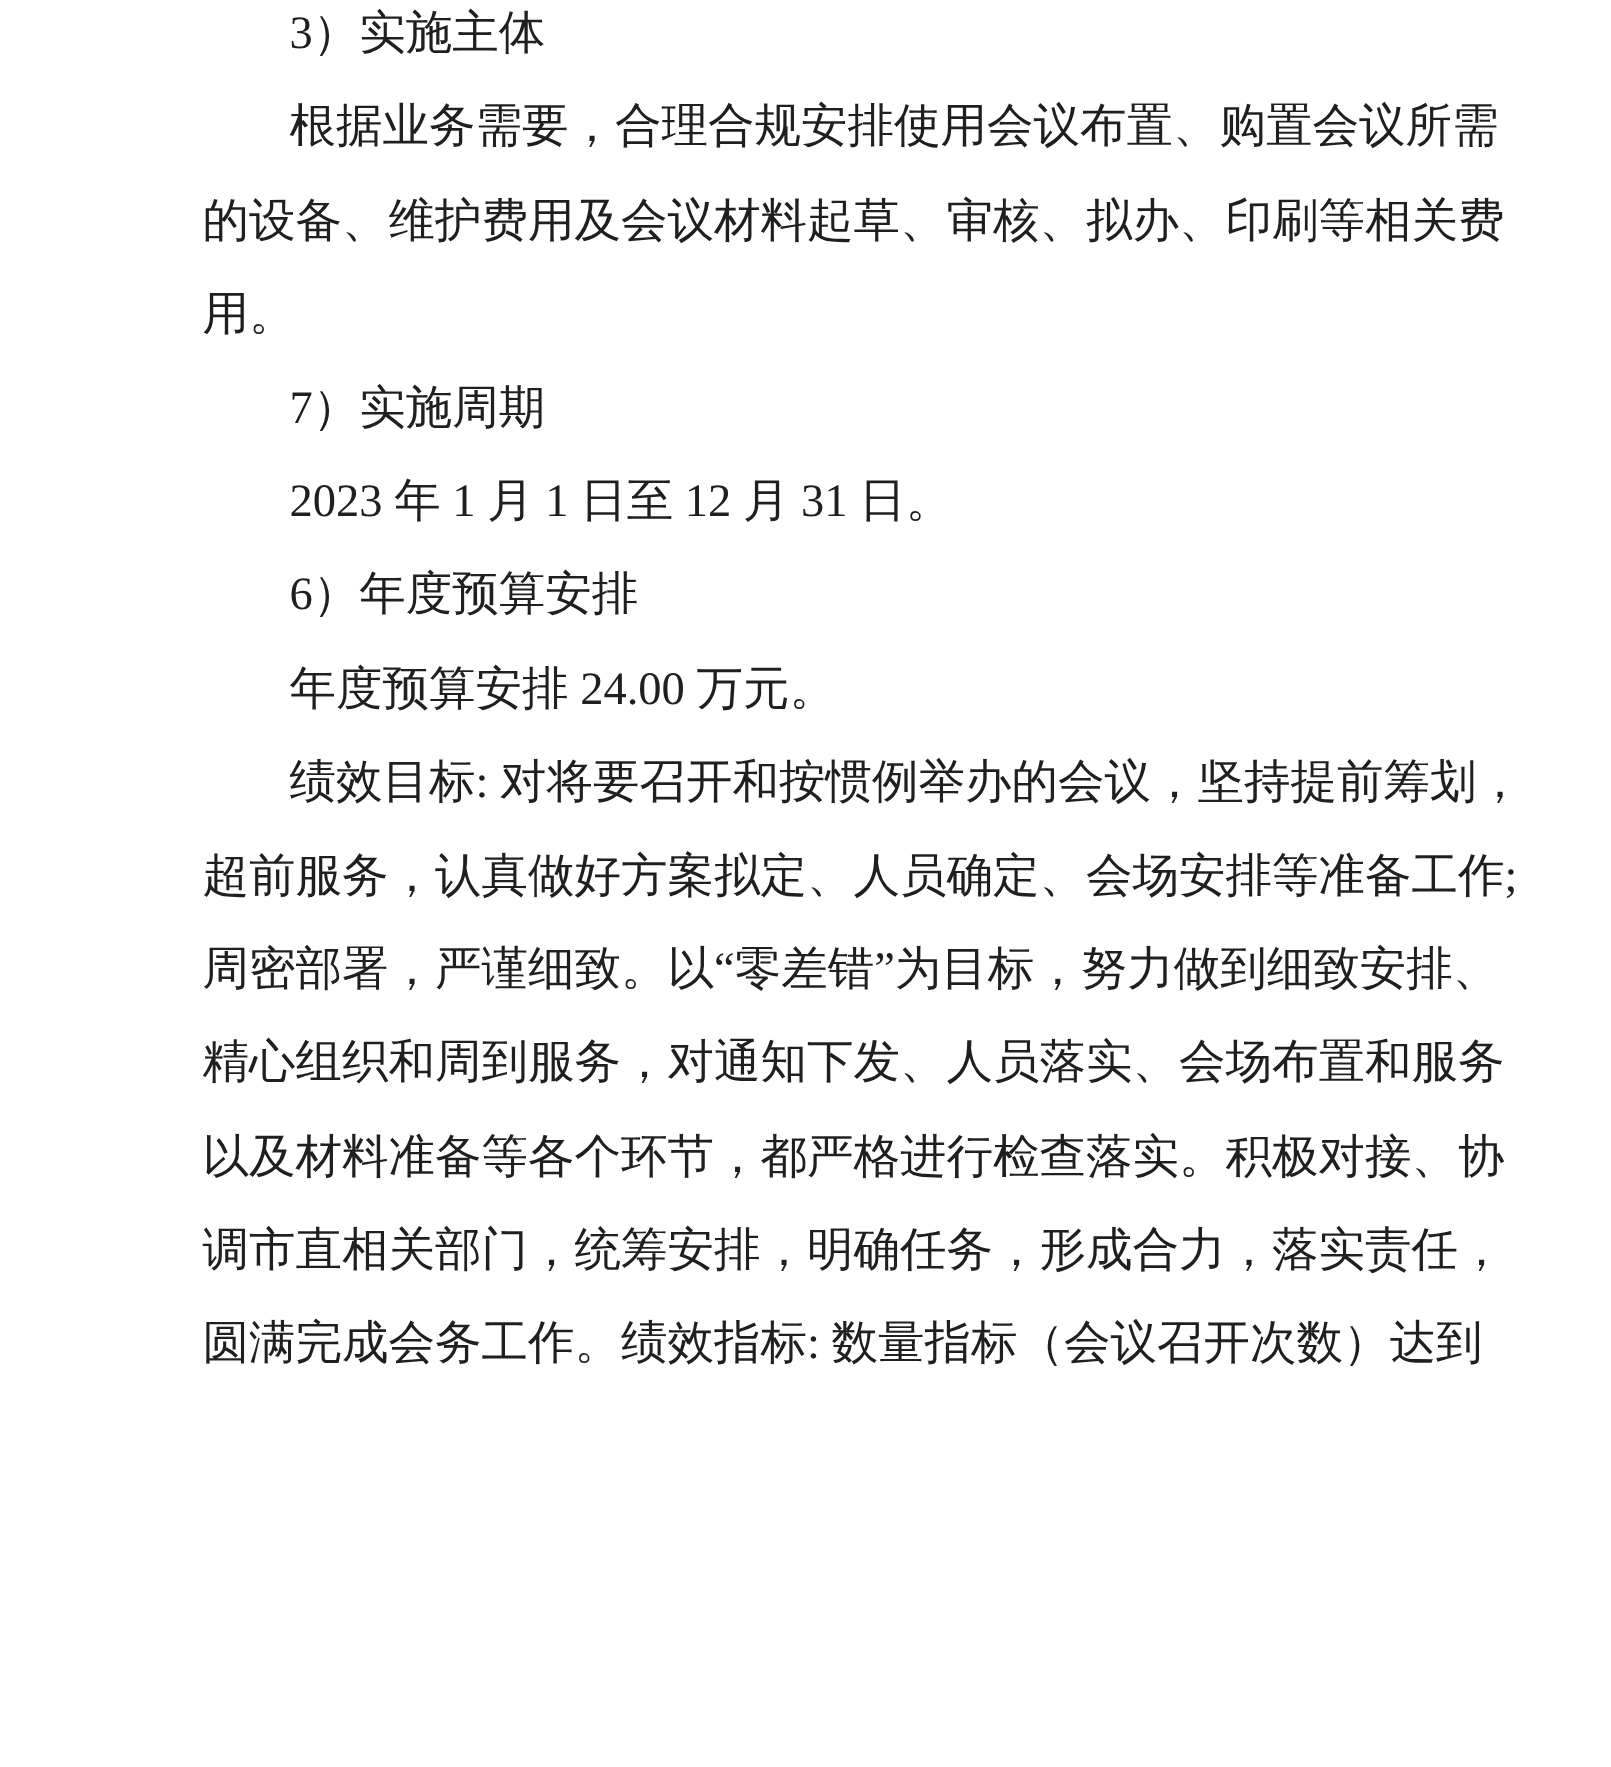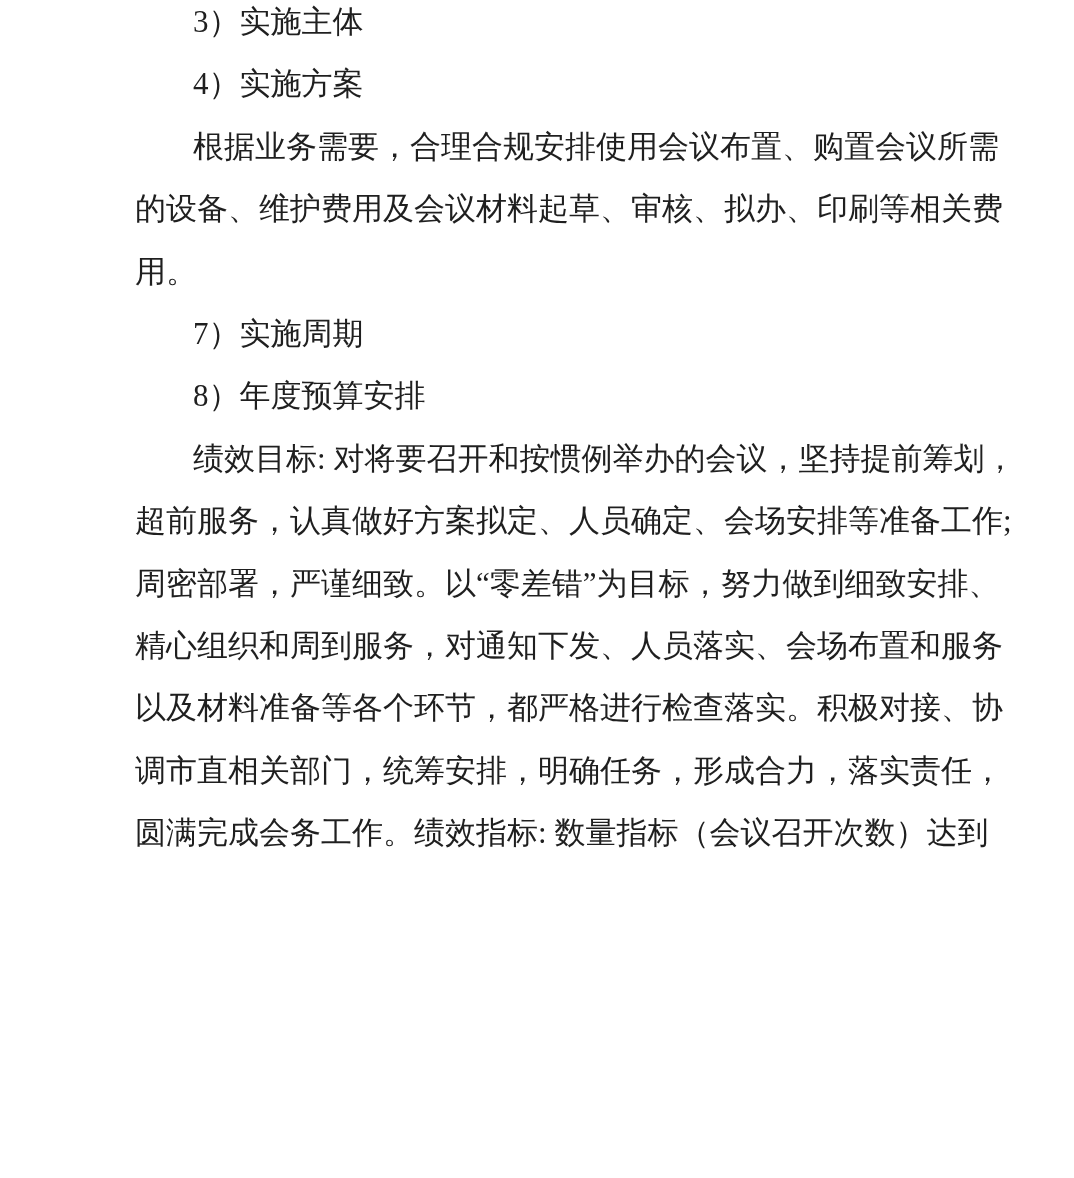--- a/index.html
+++ b/index.html
@@ -41,21 +41,20 @@
   .line.justify span {
     white-space: pre;
   }
 </style>
 </head>
 <body>
 
 <div class="page" style="background: rgb(255, 255, 255); color: rgb(31, 31, 31);">
   <div class="textblock">
     <div class="line indent">3）实施主体</div>
-    <div class="line indent">4）实施方案</div>
     <div class="line indent justify">
         <span>根</span>
         <span>据</span>
         <span>业</span>
         <span>务</span>
         <span>需</span>
         <span>要</span>
         <span>，</span>
         <span>合</span>
         <span>理</span>
@@ -102,21 +101,23 @@
         <span>、</span>
         <span>印</span>
         <span>刷</span>
         <span>等</span>
         <span>相</span>
         <span>关</span>
         <span>费</span>
       </div>
     <div class="line">用。</div>
     <div class="line indent">7）实施周期</div>
-    <div class="line indent">8）年度预算安排</div>
+    <div class="line indent">2023 年 1 月 1 日至 12 月 31 日。</div>
+    <div class="line indent">6）年度预算安排</div>
+    <div class="line indent">年度预算安排 24.00 万元。</div>
     <div class="line indent justify">
         <span>绩</span>
         <span>效</span>
         <span>目</span>
         <span>标</span>
         <span>:</span>
         <span> </span>
         <span>对</span>
         <span>将</span>
         <span>要</span>

